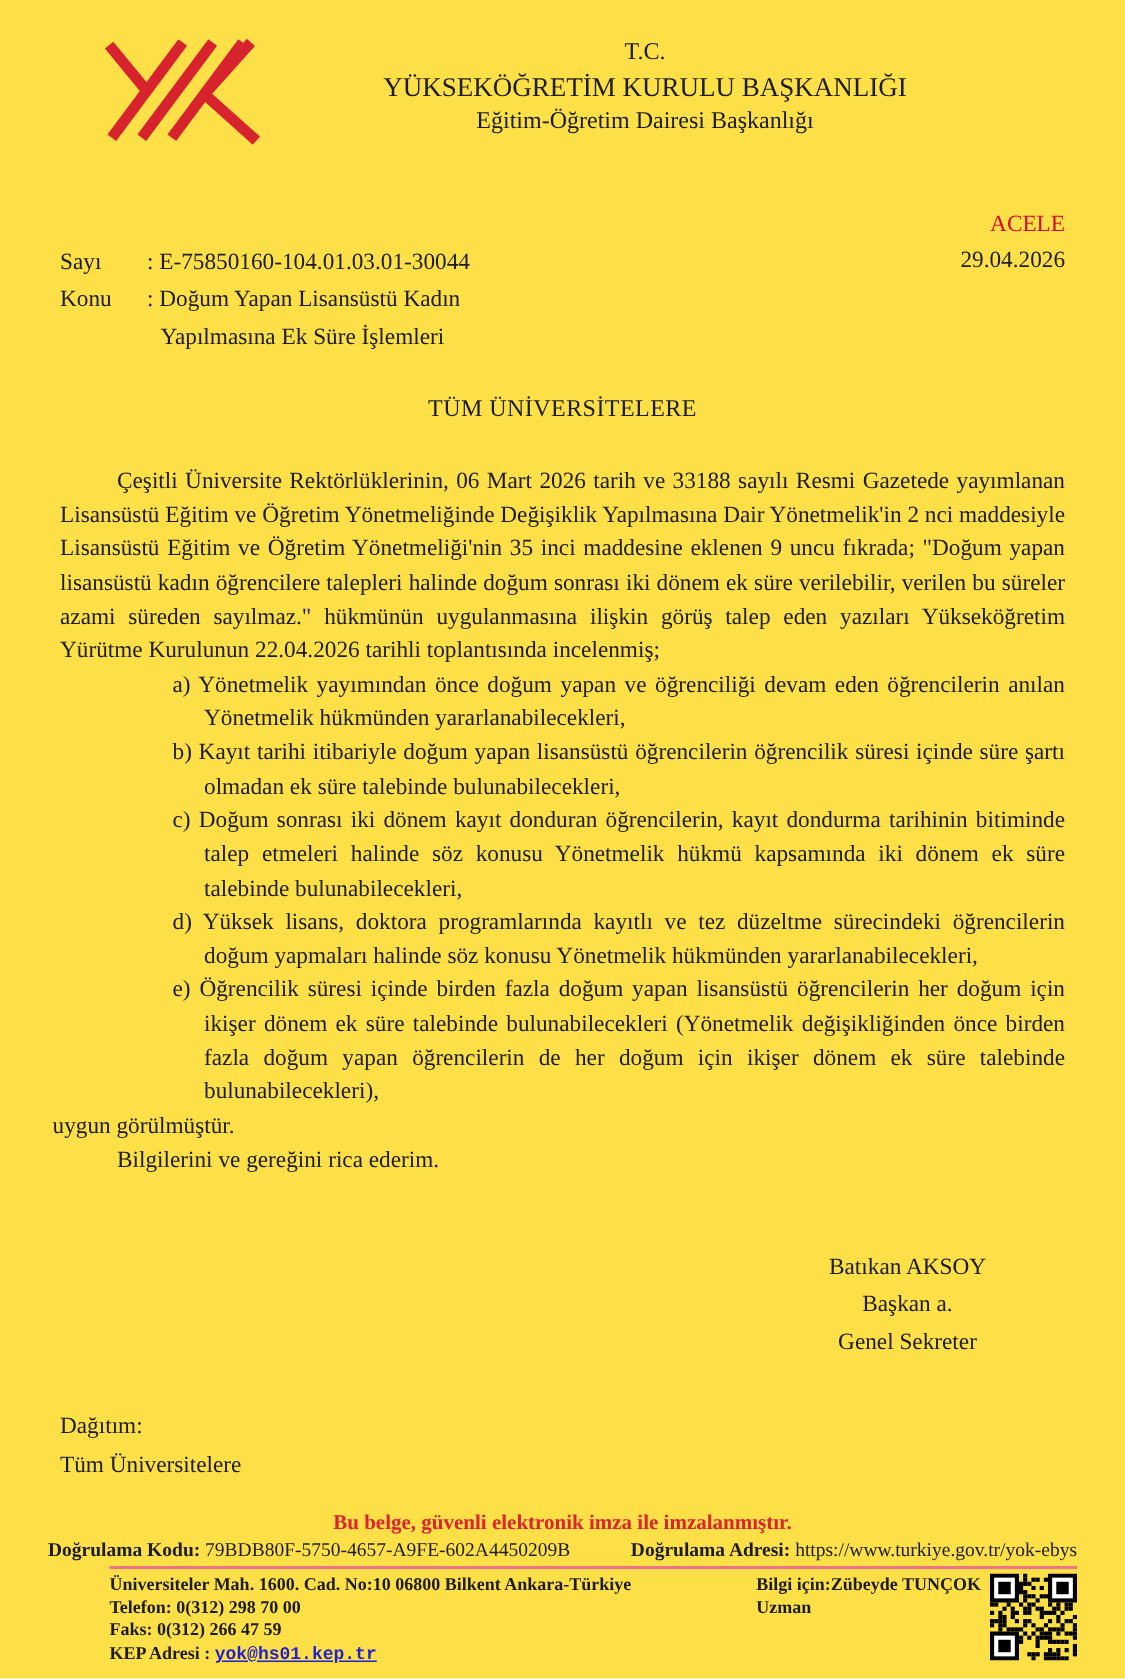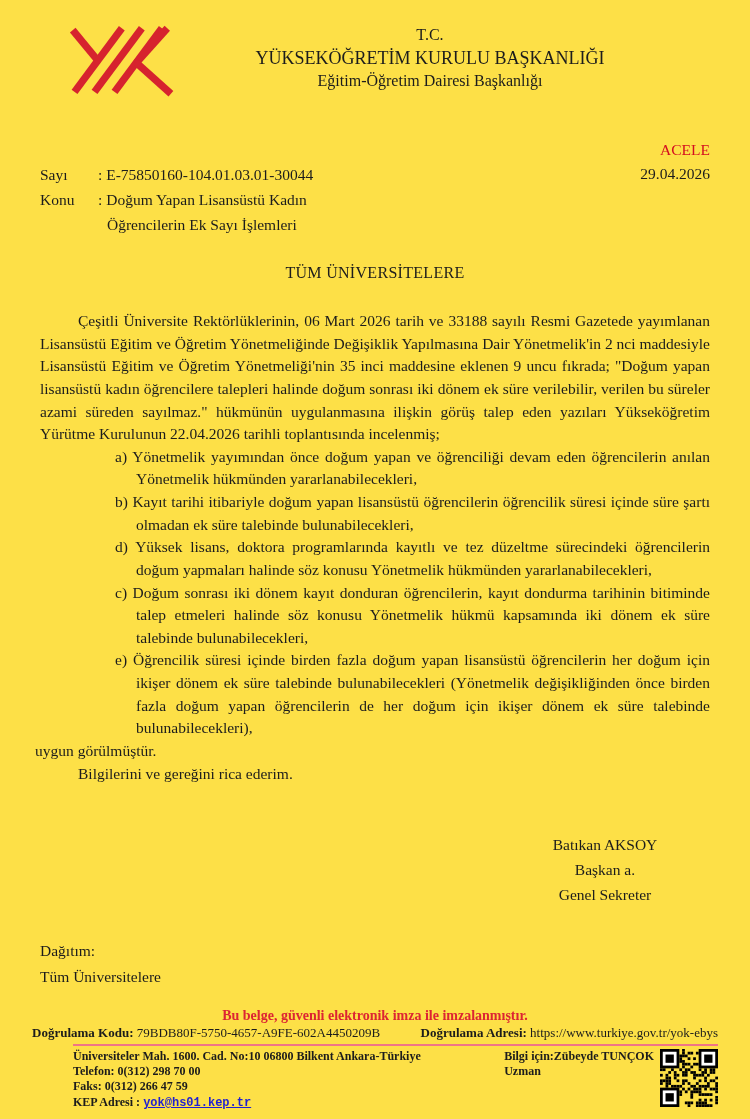--- a/index.html
+++ b/index.html
@@ -84,44 +84,44 @@
     </div>
     <div class="ref-block">
       <div class="ref-row">
         <span class="ref-label">Sayı</span>
         <span>: E-75850160-104.01.03.01-30044</span>
       </div>
       <div class="ref-row">
         <span class="ref-label">Konu</span>
         <span>: Doğum Yapan Lisansüstü Kadın</span>
       </div>
-      <div class="konu-cont">Öğrencilerin Ek Sayı İşlemleri</div>
+      <div class="konu-cont">Yapılmasına Ek Süre İşlemleri</div>
     </div>
   </div>
 
   <div class="recipient">TÜM ÜNİVERSİTELERE</div>
 
   <div class="bodytext">
     <p class="para">Çeşitli Üniversite Rektörlüklerinin, 06 Mart 2026 tarih ve 33188 sayılı Resmi Gazetede yayımlanan Lisansüstü Eğitim ve Öğretim Yönetmeliğinde Değişiklik Yapılmasına Dair Yönetmelik'in 2 nci maddesiyle Lisansüstü Eğitim ve Öğretim Yönetmeliği'nin 35 inci maddesine eklenen 9 uncu fıkrada; "Doğum yapan lisansüstü kadın öğrencilere talepleri halinde doğum sonrası iki dönem ek süre verilebilir, verilen bu süreler azami süreden sayılmaz." hükmünün uygulanmasına ilişkin görüş talep eden yazıları Yükseköğretim Yürütme Kurulunun 22.04.2026 tarihli toplantısında incelenmiş;</p>
     <div class="list">
       <div class="list-item">
         <span>a)</span>
         <span>Yönetmelik yayımından önce doğum yapan ve öğrenciliği devam eden öğrencilerin anılan Yönetmelik hükmünden yararlanabilecekleri,</span>
       </div>
       <div class="list-item">
         <span>b)</span>
         <span>Kayıt tarihi itibariyle doğum yapan lisansüstü öğrencilerin öğrencilik süresi içinde süre şartı olmadan ek süre talebinde bulunabilecekleri,</span>
       </div>
       <div class="list-item">
+        <span>c)</span>
+        <span>Doğum sonrası iki dönem kayıt donduran öğrencilerin, kayıt dondurma tarihinin bitiminde talep etmeleri halinde söz konusu Yönetmelik hükmü kapsamında iki dönem ek süre talebinde bulunabilecekleri,</span>
+      </div>
+      <div class="list-item">
         <span>d)</span>
         <span>Yüksek lisans, doktora programlarında kayıtlı ve tez düzeltme sürecindeki öğrencilerin doğum yapmaları halinde söz konusu Yönetmelik hükmünden yararlanabilecekleri,</span>
-      </div>
-      <div class="list-item">
-        <span>c)</span>
-        <span>Doğum sonrası iki dönem kayıt donduran öğrencilerin, kayıt dondurma tarihinin bitiminde talep etmeleri halinde söz konusu Yönetmelik hükmü kapsamında iki dönem ek süre talebinde bulunabilecekleri,</span>
       </div>
       <div class="list-item">
         <span>e)</span>
         <span>Öğrencilik süresi içinde birden fazla doğum yapan lisansüstü öğrencilerin her doğum için ikişer dönem ek süre talebinde bulunabilecekleri (Yönetmelik değişikliğinden önce birden fazla doğum yapan öğrencilerin de her doğum için ikişer dönem ek süre talebinde bulunabilecekleri),</span>
       </div>
     </div>
     <p class="closing">uygun görülmüştür.</p>
     <p class="regards">Bilgilerini ve gereğini rica ederim.</p>
   </div>
 

